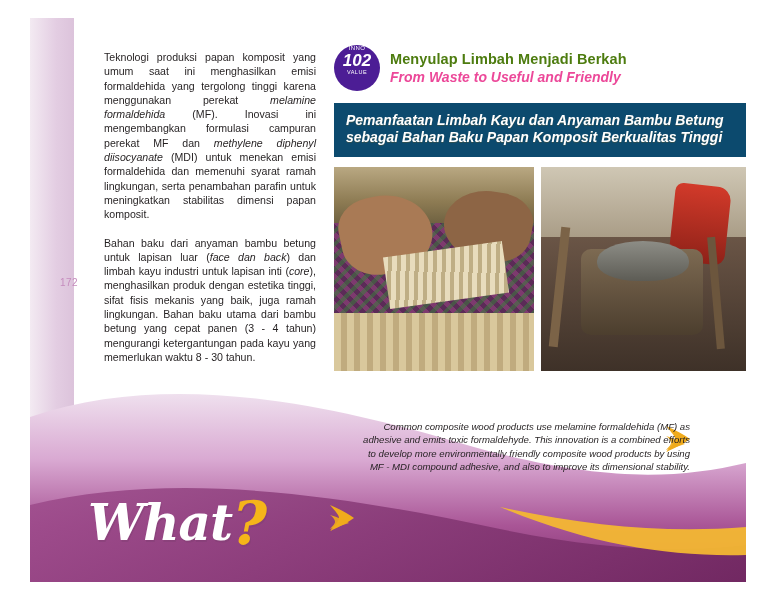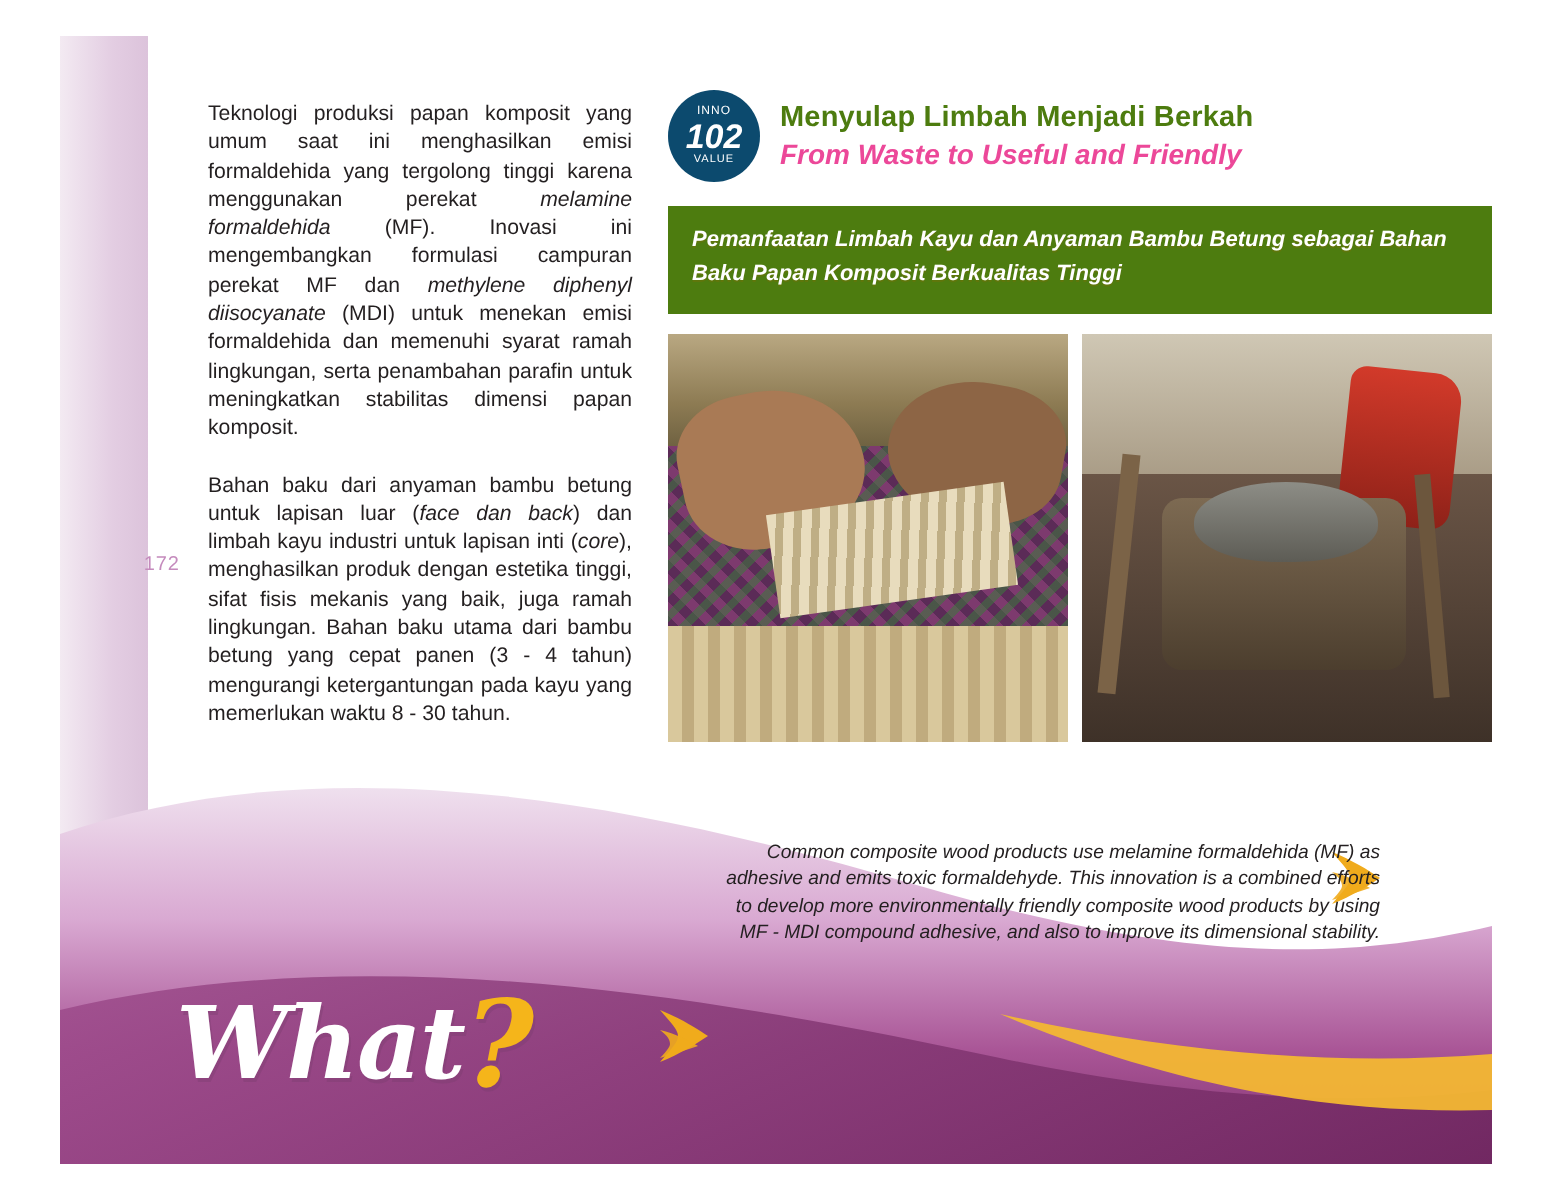--- a/index.html
+++ b/index.html
@@ -33,21 +33,21 @@
     top: 18px;
     width: 44px;
     height: 564px;
     background: linear-gradient(90deg, #f3eaf2 0%, #e3cde2 60%, #dcc3db 100%);
   }
   .page-number {
     position: absolute;
     left: 60px;
     top: 277px;
     width: 30px;
-    text-align: right;
+    text-align: left;
     color: #c58bbd;
     font-size: 10px;
     letter-spacing: 0.5px;
   }
 
   
   .bottom-wave {
     position: absolute;
     left: 30px;
     bottom: 18px;
@@ -103,26 +103,25 @@
   .title-row {
     display: flex;
     align-items: center;
     gap: 10px;
     height: 48px;
   }
   .logo-badge {
     width: 46px;
     height: 46px;
     border-radius: 50%;
-    background: #0c4a6e;
+    background: #4c1d95;
     color: #ffffff;
     display: flex;
     flex-direction: column;
     align-items: center;
-    justify-content: center;
     line-height: 1;
     flex: 0 0 auto;
   }
   .logo-badge .l1 { font-size: 6px; letter-spacing: 0.5px; }
   .logo-badge .l2 { font-size: 17px; font-weight: bold; font-style: italic; margin: 1px 0; }
   .logo-badge .l3 { font-size: 5.5px; letter-spacing: 0.5px; }
 
   .title-text { display: flex; flex-direction: column; justify-content: center; }
   .title-id {
     font-size: 14.5px;
@@ -133,24 +132,24 @@
   .title-en {
     font-size: 14px;
     font-weight: bold;
     font-style: italic;
     color: #ec4899;
     margin-top: 2px;
   }
 
   .yellow-banner {
     margin-top: 11px;
-    background: #4d7c0f;
+    background: #0c4a6e;
     padding: 9px 12px 11px 12px;
     color: #ffffff;
-    font-size: 11px;
+    font-size: 14px;
     font-weight: bold;
     font-style: italic;
     line-height: 17px;
     text-shadow: 0 1px 0 rgba(150,100,0,0.25);
   }
 
   .photos {
     margin-top: 10px;
     display: flex;
     gap: 7px;

